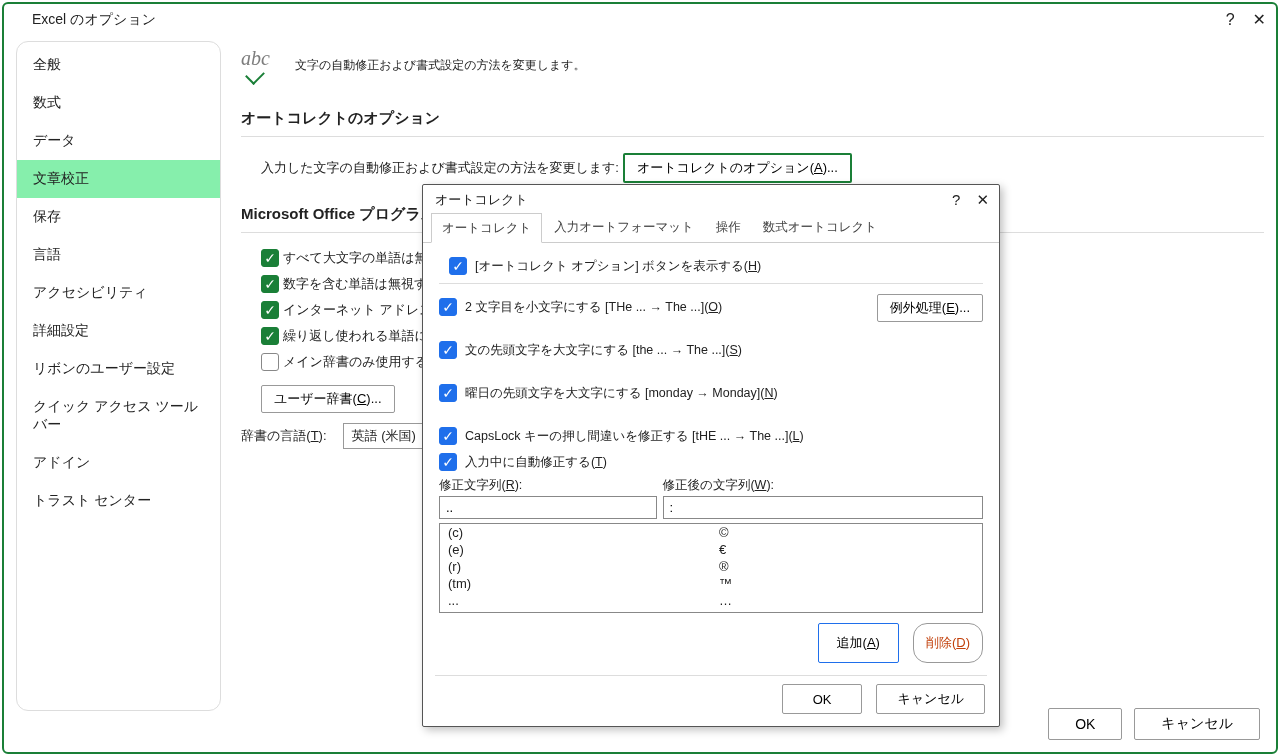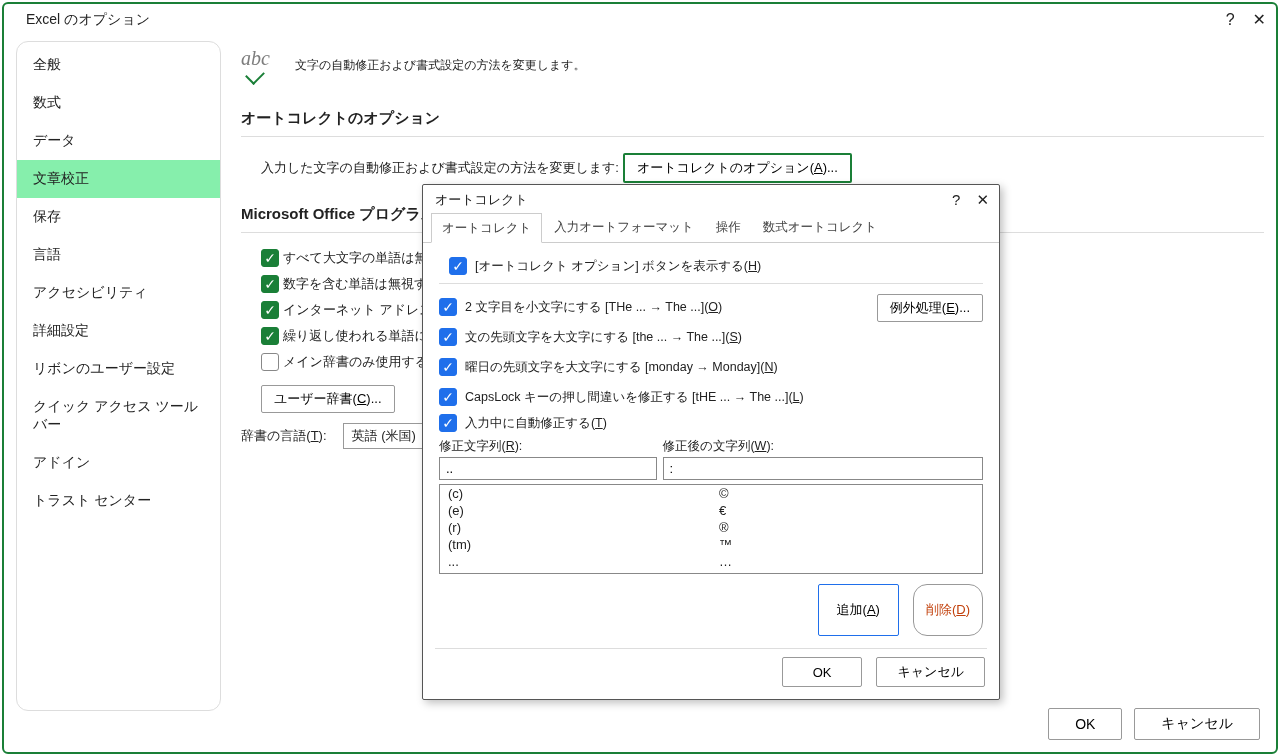--- a/index.html
+++ b/index.html
@@ -19,23 +19,22 @@
     border: 2px solid #1a7f37;
     border-radius: 6px;
     background: #fff;
     display: flex;
     flex-direction: column;
   }
   .titlebar {
     display: flex;
     align-items: flex-end;
     justify-content: space-between;
-    padding: 6px 10px 6px 14px;
+    padding: 6px 10px 6px 28px;
     font-size: 14px;
-    margin-left: 8px;
   }
   .titlebar .ctrls { display:flex; gap:18px; align-items:center; font-size:16px; }
   .titlebar .ctrls span { cursor:pointer; }
   .body {
     flex:1;
     display:flex;
     padding: 6px 12px 0 12px;
     gap: 20px;
     position: relative;
   }
@@ -103,21 +102,21 @@
   .chk.checked::after{ content:"✓"; }
   .btn {
     border:1px solid #999;
     background:#fff;
     padding:4px 12px;
     border-radius:2px;
     cursor:pointer;
     font-size:13px;
   }
   .btn.primary { border:2px solid #1a7f37; }
-  .btn.thickblue { border:1px solid #1f6feb; padding:16px 18px;margin-left:33px; }
+  .btn.thickblue { border:1px solid #1f6feb; padding:10px 18px;margin-left:33px; }
   .btn.disabled { color:#c2410c;border-radius:14px; }
   .select {
     border:1px solid #999;
     padding:3px 8px;
     min-width:190px;
     display:inline-flex;
     justify-content:space-between;
     align-items:center;
   }
   u.key { text-decoration: underline; }
@@ -155,21 +154,21 @@
   }
   .tab.active {
     border:1px solid #ccc;
     border-bottom:1px solid #fff;
     margin-bottom:-1px;
     background:#fff;
   }
   .d-body { padding: 10px 16px 12px 16px; }
   .opt { display:flex; align-items:center; gap:8px; margin:4px 0; }
   .opt-row-top { display:flex; align-items:flex-start; justify-content:space-between; }
-  .opt-group { display:flex; flex-direction:column; gap:4px; }
+  .opt-group { display:flex; flex-direction:column; gap:17px; }
   .divider { border-top:1px solid #ddd; margin:8px 0 10px 0; }
   .fields { display:flex; gap:6px; margin-top:6px; }
   .fieldcol { flex:1; display:flex; flex-direction:column; }
   .fieldcol input {
     border:1px solid #888; padding:3px 6px; font-size:13px; width:100%;
   }
   .listbox {
     border:1px solid #888;
     height:90px;
     overflow-y:scroll;

